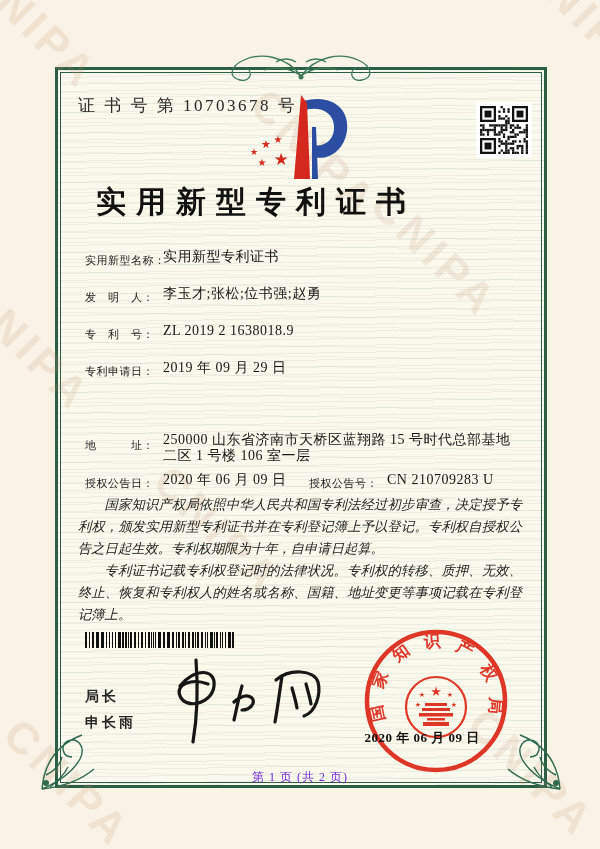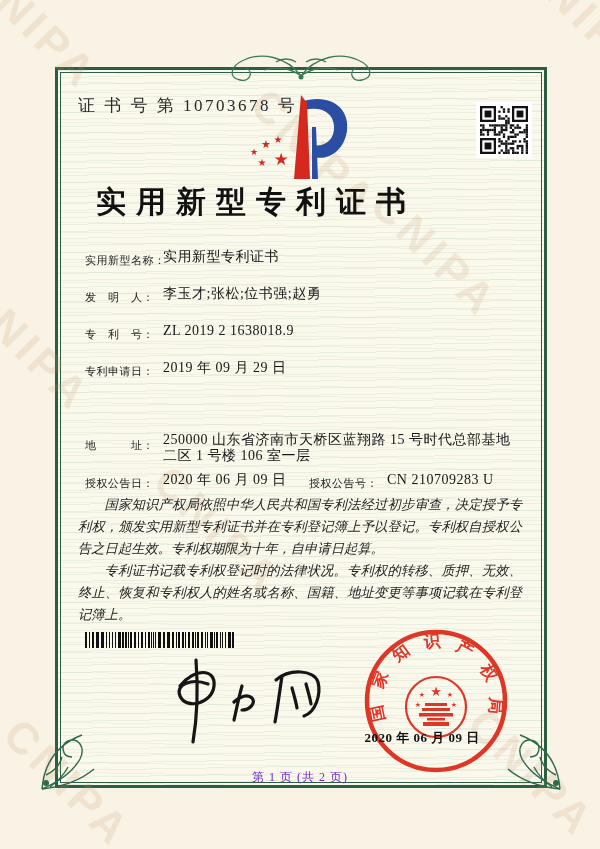--- a/index.html
+++ b/index.html
@@ -326,20 +326,24 @@
         <rect x="129" y="0" width="1" height="16" fill="#101010"></rect>
         <rect x="131" y="0" width="2" height="16" fill="#101010"></rect>
         <rect x="135" y="0" width="1" height="16" fill="#101010"></rect>
         <rect x="137" y="0" width="1" height="16" fill="#101010"></rect>
         <rect x="140" y="0" width="1" height="16" fill="#101010"></rect>
         <rect x="143" y="0" width="3" height="16" fill="#101010"></rect>
         <rect x="147" y="0" width="2" height="16" fill="#101010"></rect>
       </svg>
     </div>
 
+  <div class="signer">
+    <div>局长</div>
+    <div>申长雨</div>
+  </div>
 
   <svg class="signature" viewBox="0 0 170 92">
     <g fill="none" stroke="#161616" stroke-width="3.2" stroke-linecap="round">
       <path d="M22,30 C36,12 58,12 56,30 C54,48 28,54 22,40 C17,28 34,22 50,28"></path>
       <path d="M38,4 C40,30 39,62 35,86"></path>
       <path d="M84,30 C80,44 78,56 76,64"></path>
       <path d="M76,46 C82,40 90,38 94,42 C98,47 92,54 84,54"></path>
       <path d="M118,24 C132,12 156,14 160,26 C163,38 158,56 146,60"></path>
       <path d="M124,20 C121,40 119,56 117,66"></path>
       <path d="M134,32 C136,39 138,46 139,52"></path>

